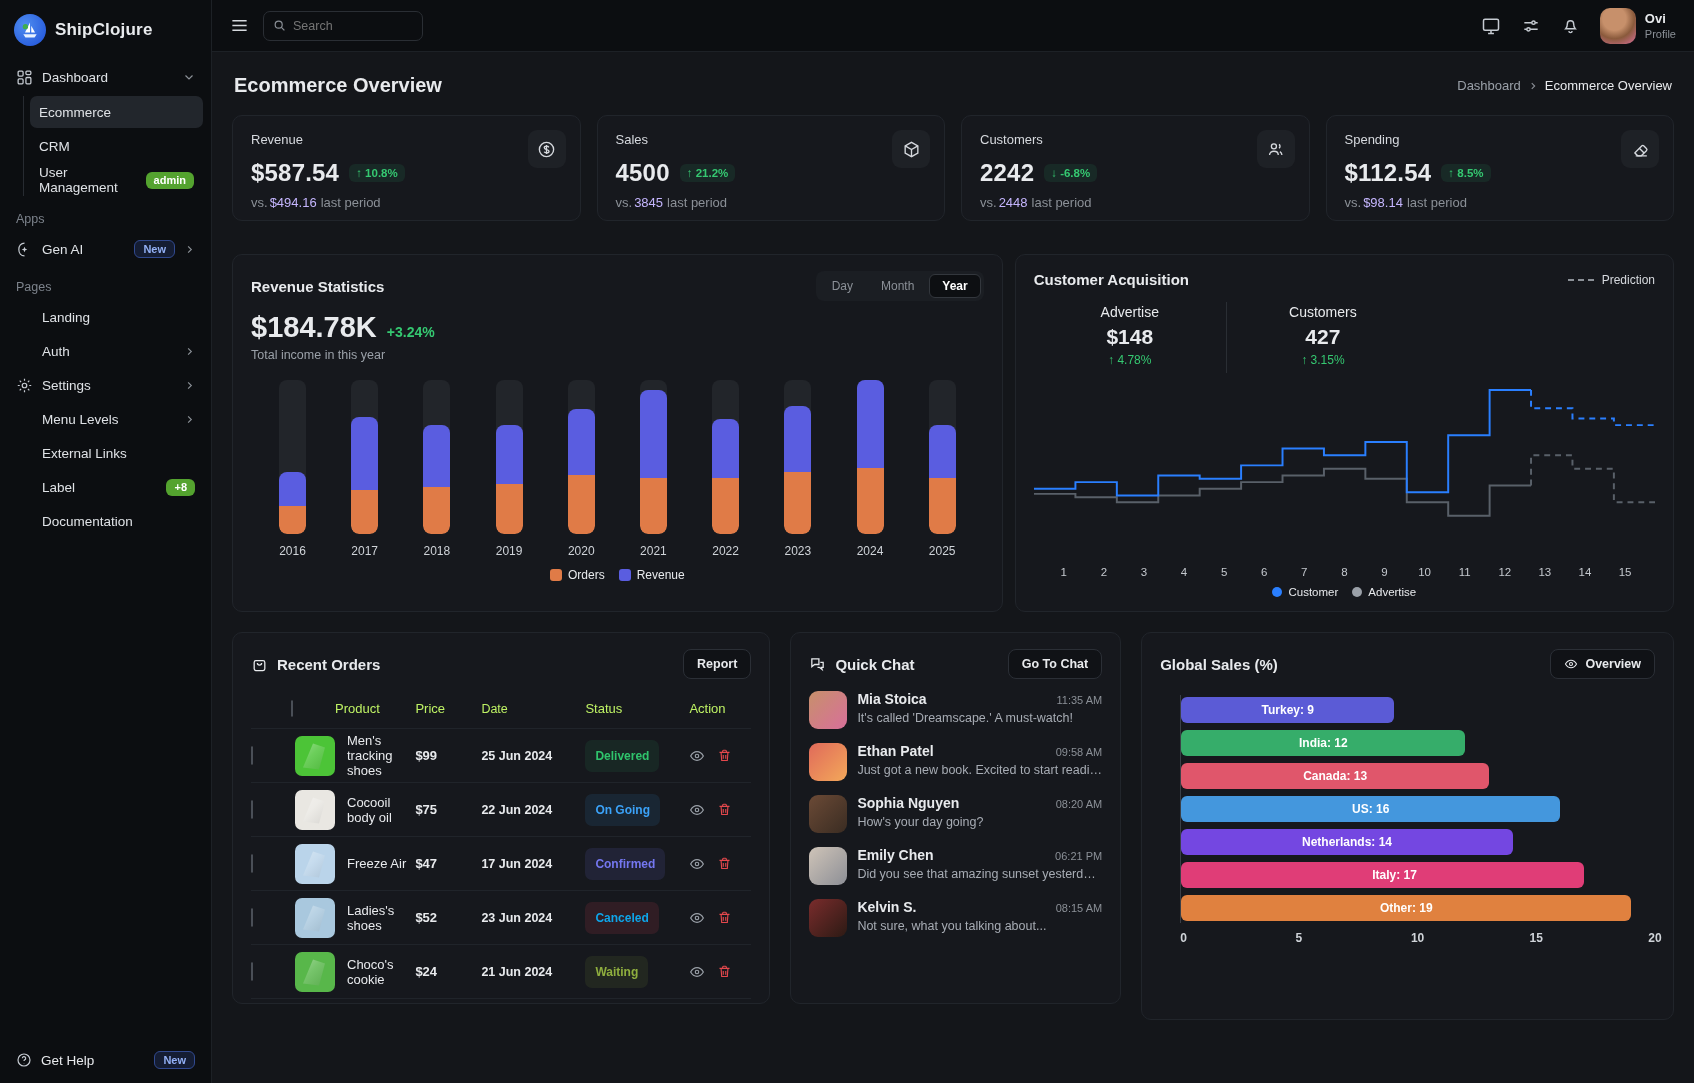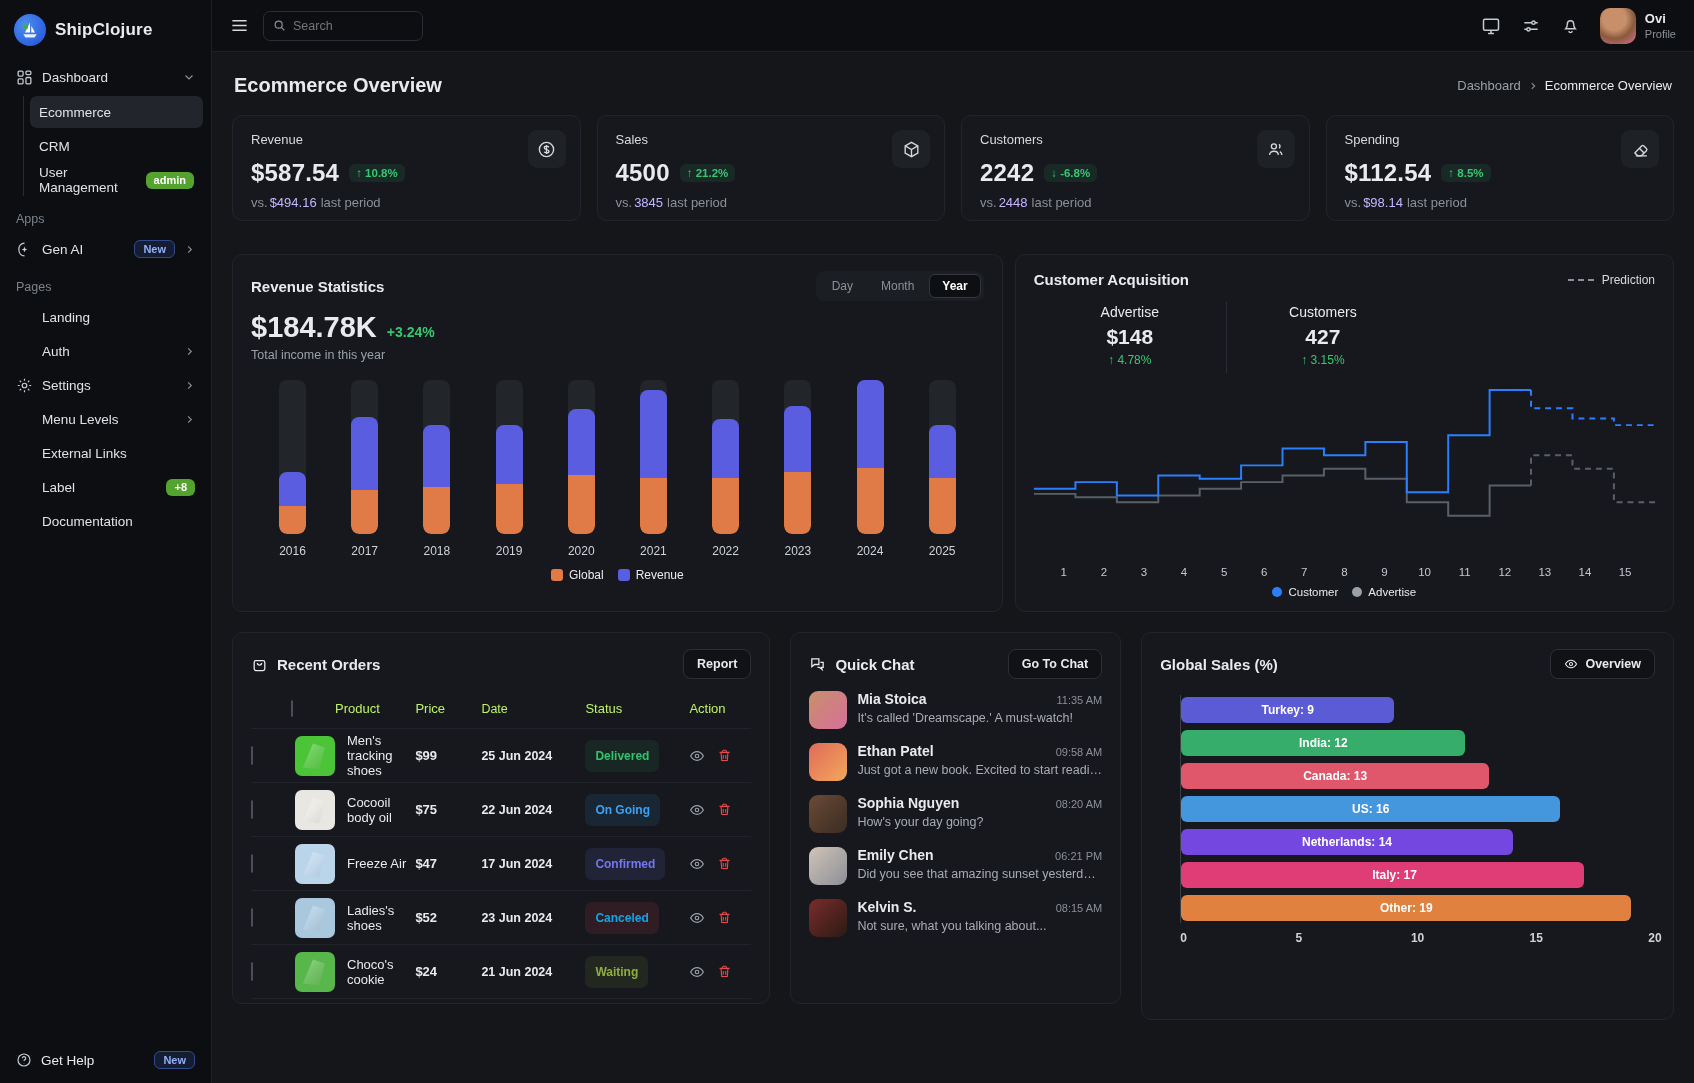--- a/index.html
+++ b/index.html
@@ -526,21 +526,21 @@
                     <div class="rs-seg" style="height: 53.04px; background: rgb(90, 93, 224);"></div>
                     <div class="rs-seg" style="background: rgb(224, 123, 71); height: 56.16px;"></div>
                   </div>
                 </div>
                 <div class="rs-year">2025</div>
               </div>
             </div>
           <div class="rs-legend">
             <span class="legend-item">
                 <span class="legend-swatch" style="background:#e07b47;"></span>
-                <span>Global</span>
+                <span>Orders</span>
               </span>
             <span class="legend-item">
                 <span class="legend-swatch" style="background:#5a5de0;"></span>
                 <span>Revenue</span>
               </span>
           </div>
         </section>
 
         <section class="panel panel-acq">
           <div class="panel-head">

